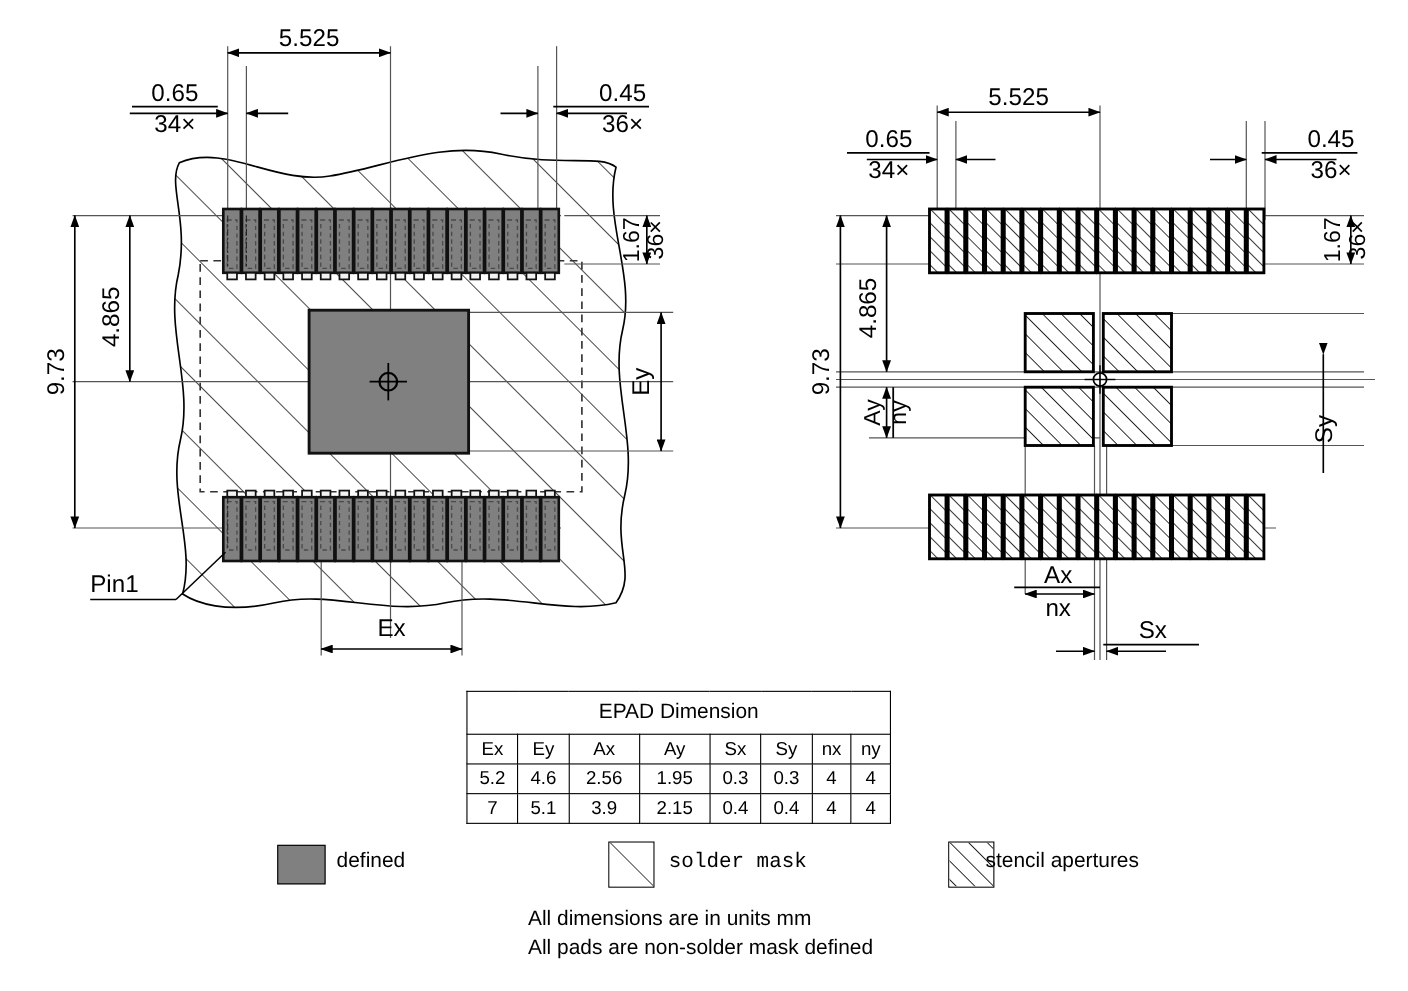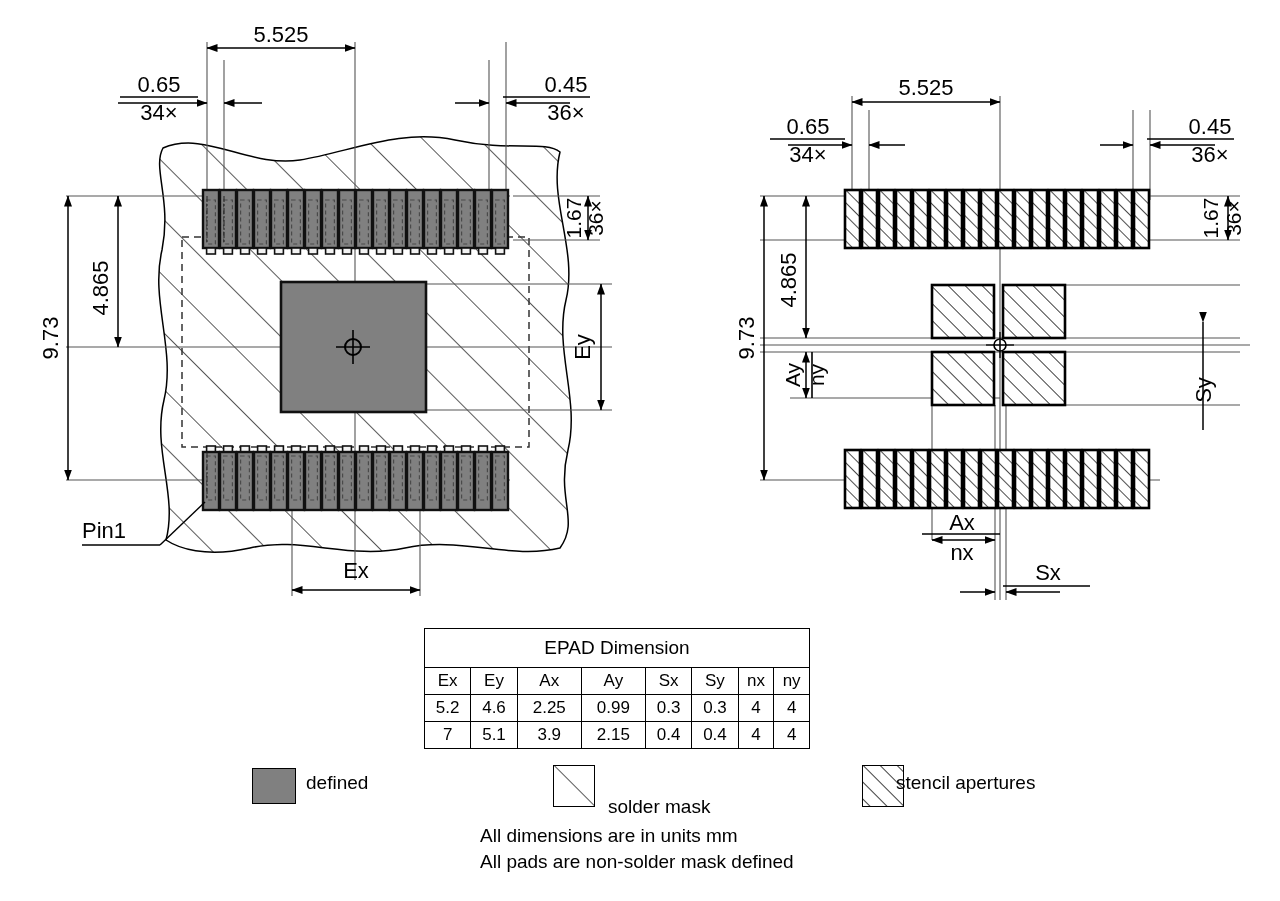--- a/index.html
+++ b/index.html
@@ -353,22 +353,22 @@
     <td>Ax</td>
     <td>Ay</td>
     <td>Sx</td>
     <td>Sy</td>
     <td>nx</td>
     <td>ny</td>
   </tr>
   <tr>
     <td>5.2</td>
     <td>4.6</td>
-    <td>2.25</td>
-    <td>0.99</td>
+    <td>2.56</td>
+    <td>1.95</td>
     <td>0.3</td>
     <td>0.3</td>
     <td>4</td>
     <td>4</td>
   </tr>
   <tr>
     <td>7</td>
     <td>5.1</td>
     <td>3.9</td>
     <td>2.15</td>
@@ -381,21 +381,21 @@
     </table>
 
 <div class="sw-copper" style="left:252px;top:768px;width:42px;height:34px;"></div>
 <div class="legend-txt" style="left:306px;top:772px;">defined</div>
 
 <div class="sw-box" style="left:553px;top:765px;width:40px;height:40px;">
   <svg width="40" height="40">
         <rect width="40" height="40" fill="url(#maskHatch)"></rect>
       </svg>
 </div>
-<div class="legend-txt" style="left:608px;top:796px;">solder mask</div>
+<div class="legend-txt" style="left:608px;top:772px;font-family:Liberation Mono, monospace;">solder mask</div>
 
 <div class="sw-box" style="left:862px;top:765px;width:40px;height:40px;">
   <svg width="40" height="40">
         <rect width="40" height="40" fill="url(#apHatchLg)"></rect>
       </svg>
 </div>
 <div class="legend-txt" style="left:896px;top:772px;">stencil apertures</div>
 
 <div class="note" style="left:480px;top:851px;">All pads are non-solder mask defined</div>
 <div class="note" style="left:480px;top:825px;">All dimensions are in units mm</div>

